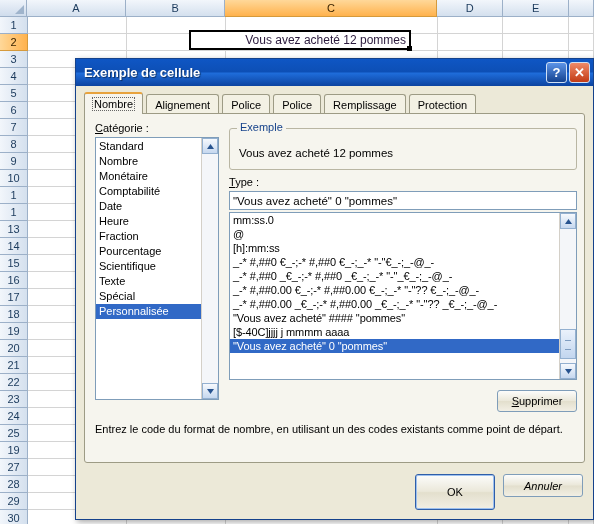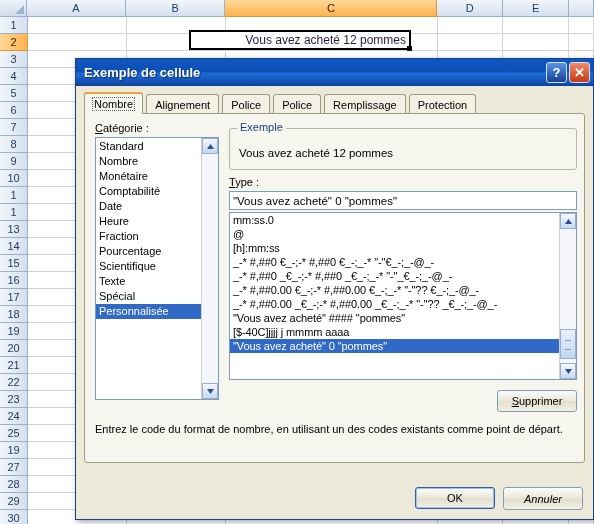--- a/index.html
+++ b/index.html
@@ -405,21 +405,21 @@
   }
 
   
   #footer-btns {
     position: absolute;
     right: 10px; bottom: 9px;
     display: flex;
     gap: 8px;
   }
   #btn-ok {
-    width: 80px; height: 22px;
+    width: 80px; height: 36px;
     border: 1px solid #2f5ea8;
     box-shadow: 0 0 0 1px #9dc0ef inset;
   }
   #btn-annuler {
     width: 80px; height: 23px; font-style: italic;
   }
 </style>
 </head>
 <body>
 

